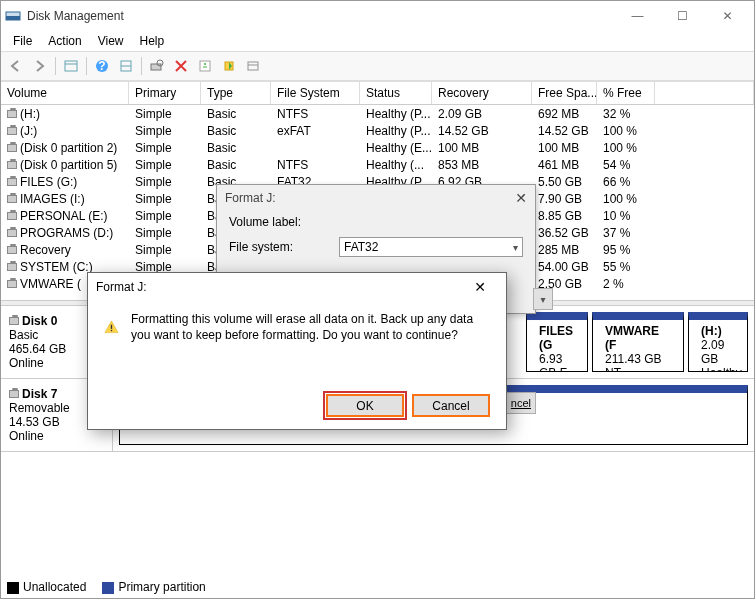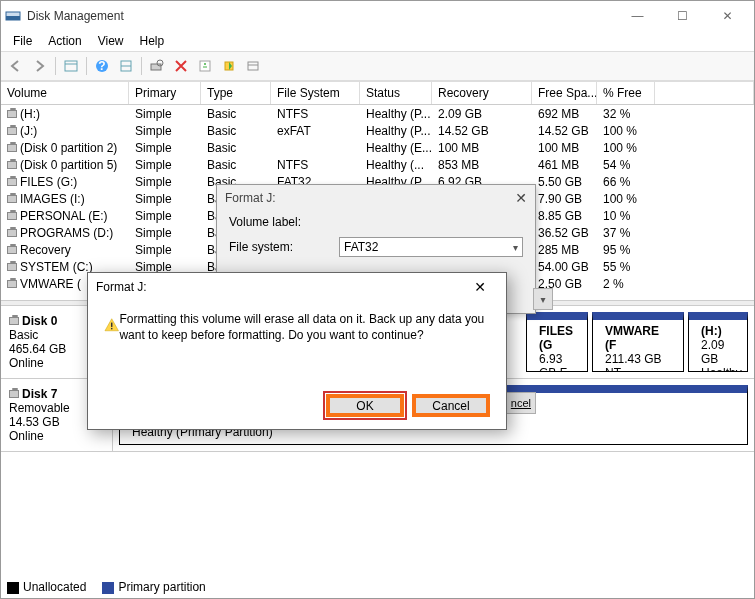--- a/index.html
+++ b/index.html
@@ -41,24 +41,24 @@
 .format-panel label { width:100px; }
 .format-panel input, .format-panel .combo { flex:1; height:20px; border:1px solid #999; background:#fff; padding:0 4px; font-size:12px; }
 .format-panel .combo { display:flex; align-items:center; justify-content:space-between; }
 .format-panel .combo .dd { color:#555; font-size:10px; }
 
 
 .warn-dialog { position:absolute; left:86px; top:271px; width:420px; height:158px; background:#fff; border:1px solid #666; box-shadow:4px 4px 16px rgba(0,0,0,.35); }
 .warn-dialog .hd { height:28px; display:flex; align-items:center; padding:0 8px; }
 .warn-dialog .hd .t { font-size:12px; }
 .warn-dialog .hd .x { margin-left:auto; width:36px; text-align:center; font-size:14px; }
-.warn-dialog .body { display:flex; padding:10px 16px; gap:0; line-height:16px; }
+.warn-dialog .body { display:flex; padding:10px 16px; gap:12px; line-height:16px;align-items:center; }
 .warn-dialog .body .msg { font-size:12px; }
 .warn-dialog .foot { position:absolute; bottom:12px; right:16px; display:flex; gap:8px; }
-.warn-dialog .foot .btn { width:78px; height:23px; background:#e1e1e1; border:4px solid #f97316; display:flex; align-items:center; justify-content:center; }
+.warn-dialog .foot .btn { width:78px; height:23px; background:#e1e1e1; border:2px solid #f97316; display:flex; align-items:center; justify-content:center; }
 .warn-dialog .foot .btn.ok { outline:2px solid #c33; outline-offset:1px; }
 
 .tri-warn { width:28px; height:28px; }
 .ghost-btn { position:absolute; left:495px; top:391px; width:40px; height:22px; border:1px solid #adadad; background:#e1e1e1; font-size:11px; display:flex;align-items:center;justify-content:flex-end; padding-right:4px; overflow:hidden;text-decoration:underline;}
 .ghost-combo { position:absolute; left:532px; top:287px; width:20px; height:22px; border:1px solid #adadad; background:#e1e1e1; display:flex; align-items:center; justify-content:center; font-size:10px; color:#555;}
 </style>
 </head>
 <body>
 
 <div class="titlebar">
@@ -301,21 +301,20 @@
   <div class="disk-label">
     <span class="diskicon"></span><b>Disk 7</b><br>
     <span>Removable</span><br>
     <span>14.53 GB</span><br>
     <span>Online</span>
   </div>
   <div class="disk-parts">
     <div class="part-box primary big">
       <b>(J:)</b><br>
       <span>14.52 GB exFAT</span><br>
-      <span>Healthy (Primary Partition)</span>
     </div>
   </div>
 </div>
 
 <div class="legend">
   <span><span class="sw un"></span><span>Unallocated</span></span>
   <span><span class="sw pr"></span><span>Primary partition</span></span>
 </div>
 
 <div class="format-panel">

